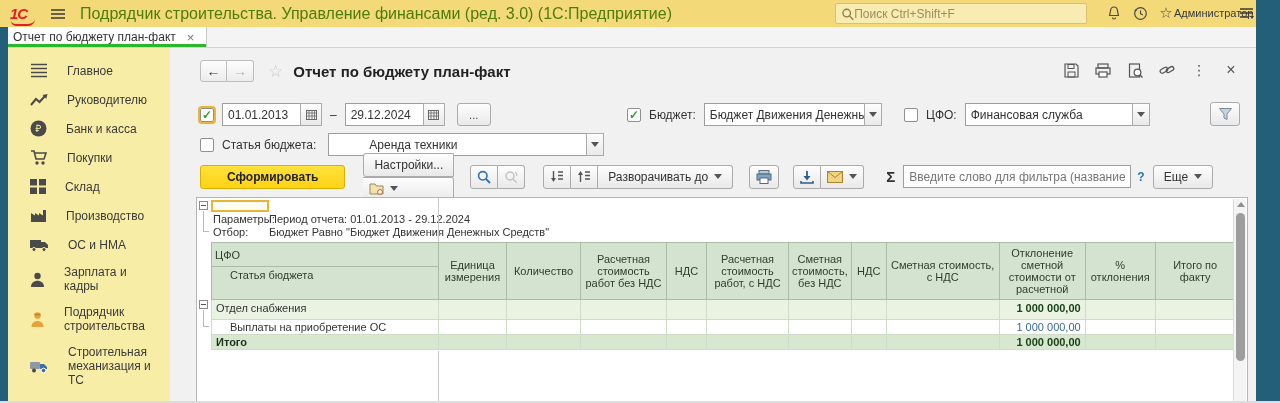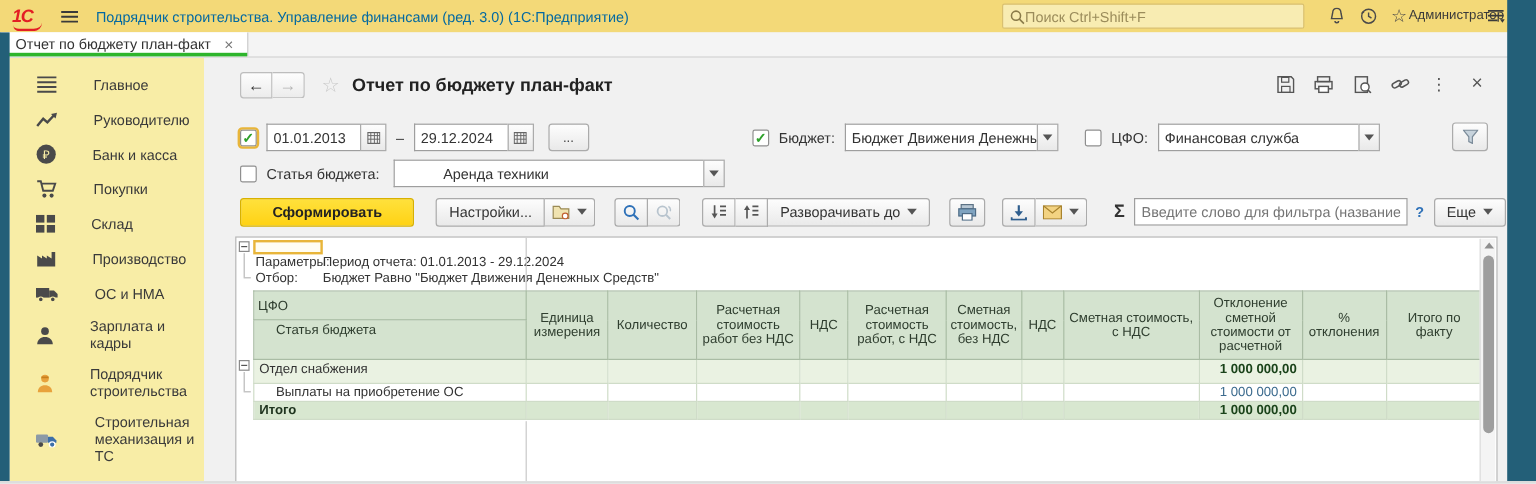--- a/index.html
+++ b/index.html
@@ -9,39 +9,39 @@
   
   .edge-left { position:absolute; left:0; top:27px; width:8px; bottom:0; background:#235F78; z-index:5; }
   .edge-right { position:absolute; right:0; top:0; width:24px; bottom:0; background:#235F78; z-index:5; }
 
   
   .topbar { position:absolute; left:0; top:0; width:1280px; height:27px; background:#F3D978; display:flex; align-items:center; z-index:4; }
   .logo { margin-left:10px; position:relative; width:30px; }
   .logo .t { color:#E31E24; font-weight:bold; font-size:15px; font-style:italic; letter-spacing:-1px; }
   .logo .arc { position:absolute; left:1px; top:14px; width:24px; height:7px; border-bottom:2px solid #E31E24; border-radius:0 0 14px 10px; }
   .hamb { margin-left:10px; margin-right:14px; cursor:pointer; }
-  .topbar-title { font-size:12px; color:#0369a1; white-space:nowrap; }
+  .topbar-title { font-size:16px; color:#4d7c0f; white-space:nowrap; }
   .search-wrap { position:absolute; left:835px; top:3px; width:252px; height:21px; background:#F8ECB2; border:1px solid #D9C070; border-radius:2px; display:flex; align-items:center; padding:0 5px; }
   .search-wrap input { border:none; outline:none; background:transparent; font-size:12px; color:#14532d; width:100%; font-family:"Liberation Sans",sans-serif; }
   .search-wrap input::placeholder { color:#9B8C5B; }
   .top-ic { position:absolute; top:4px; width:20px; height:18px; display:flex; align-items:center; justify-content:center; color:#4A4A4A; cursor:pointer; }
   .top-star { font-size:15px; }
   .user-name { position:absolute; top:7px; left:1174px; font-size:11px; color:#3A3A3A; cursor:pointer; }
 
   
   .tabbar { position:absolute; left:0; top:27px; width:1280px; height:21px; background:#F4F4F4; border-bottom:1px solid #D2D2D2; display:flex; z-index:4; }
   .tab { display:flex; align-items:center; gap:7px; padding:0 12px; font-size:12px; color:#333; cursor:pointer; }
   .tab.home { padding-left:14px; }
   .tab.active { background:#FFFFFF; border-left:1px solid #C9C9C9; border-right:1px solid #C9C9C9; position:relative; }
   .tab.active::after { content:""; position:absolute; left:0; right:0; bottom:0; height:3px; background:#2EB52C; }
   .tab .x { color:#777; margin-left:4px; font-size:13px; }
 
   
   .sidebar { position:absolute; left:8px; top:48px; width:162px; bottom:0; background:#F8EDA6; padding-top:8px; z-index:3; }
-  .side-item { display:flex; align-items:center; gap:30px; padding:6px 8px 6px 22px; min-height:29px; cursor:pointer; color:#3A3A3A; }
+  .side-item { display:flex; align-items:center; gap:19px; padding:6px 8px 6px 22px; min-height:29px; cursor:pointer; color:#3A3A3A; }
   .side-item .lbl { line-height:14px; width:108px; }
   .side-item svg { flex:0 0 auto; }
   .splitter { position:absolute; left:172px; top:48px; width:1px; bottom:0; background:#DADADA; }
 
   
   .content { position:absolute; left:170px; top:48px; right:24px; bottom:0; background:#F1F1F1; }
 
   .rpt-head { position:absolute; left:30px; top:10px; height:26px; display:flex; align-items:center; }
   .navbtn { width:27px; height:22px; border:1px solid #BDBDBD; background:linear-gradient(#FDFDFD,#ECECEC); display:flex; align-items:center; justify-content:center; font-size:14px; cursor:pointer; }
   .navbtn.back { border-radius:3px 0 0 3px; color:#333; }
@@ -347,21 +347,21 @@
           <span class="val" style="width:258px;padding-left:40px;">Аренда техники</span>
           <span class="dd">
               <span class="caret"></span>
             </span>
         </span>
       </div>
     </div>
 
     <div class="toolbar">
       <div class="btn btn-yellow" style="margin-right:18px;">Сформировать</div>
-      <div class="group" style="margin-right:16px;">
+      <div class="group" style="margin-right:16px;flex-direction:column;">
         <div class="btn">Настройки...</div>
         <div class="btn icon-only">
           <svg width="15" height="13" viewBox="0 0 15 13">
               <path d="M1 2h5l1.5 2H14v8H1z" fill="#F0E3B0" stroke="#9A8A55"></path>
               <circle cx="11" cy="10" r="2.4" fill="#fff" stroke="#C06030"></circle>
             </svg>
           <span class="caret"></span>
         </div>
       </div>
       <div class="group" style="margin-right:18px;">

